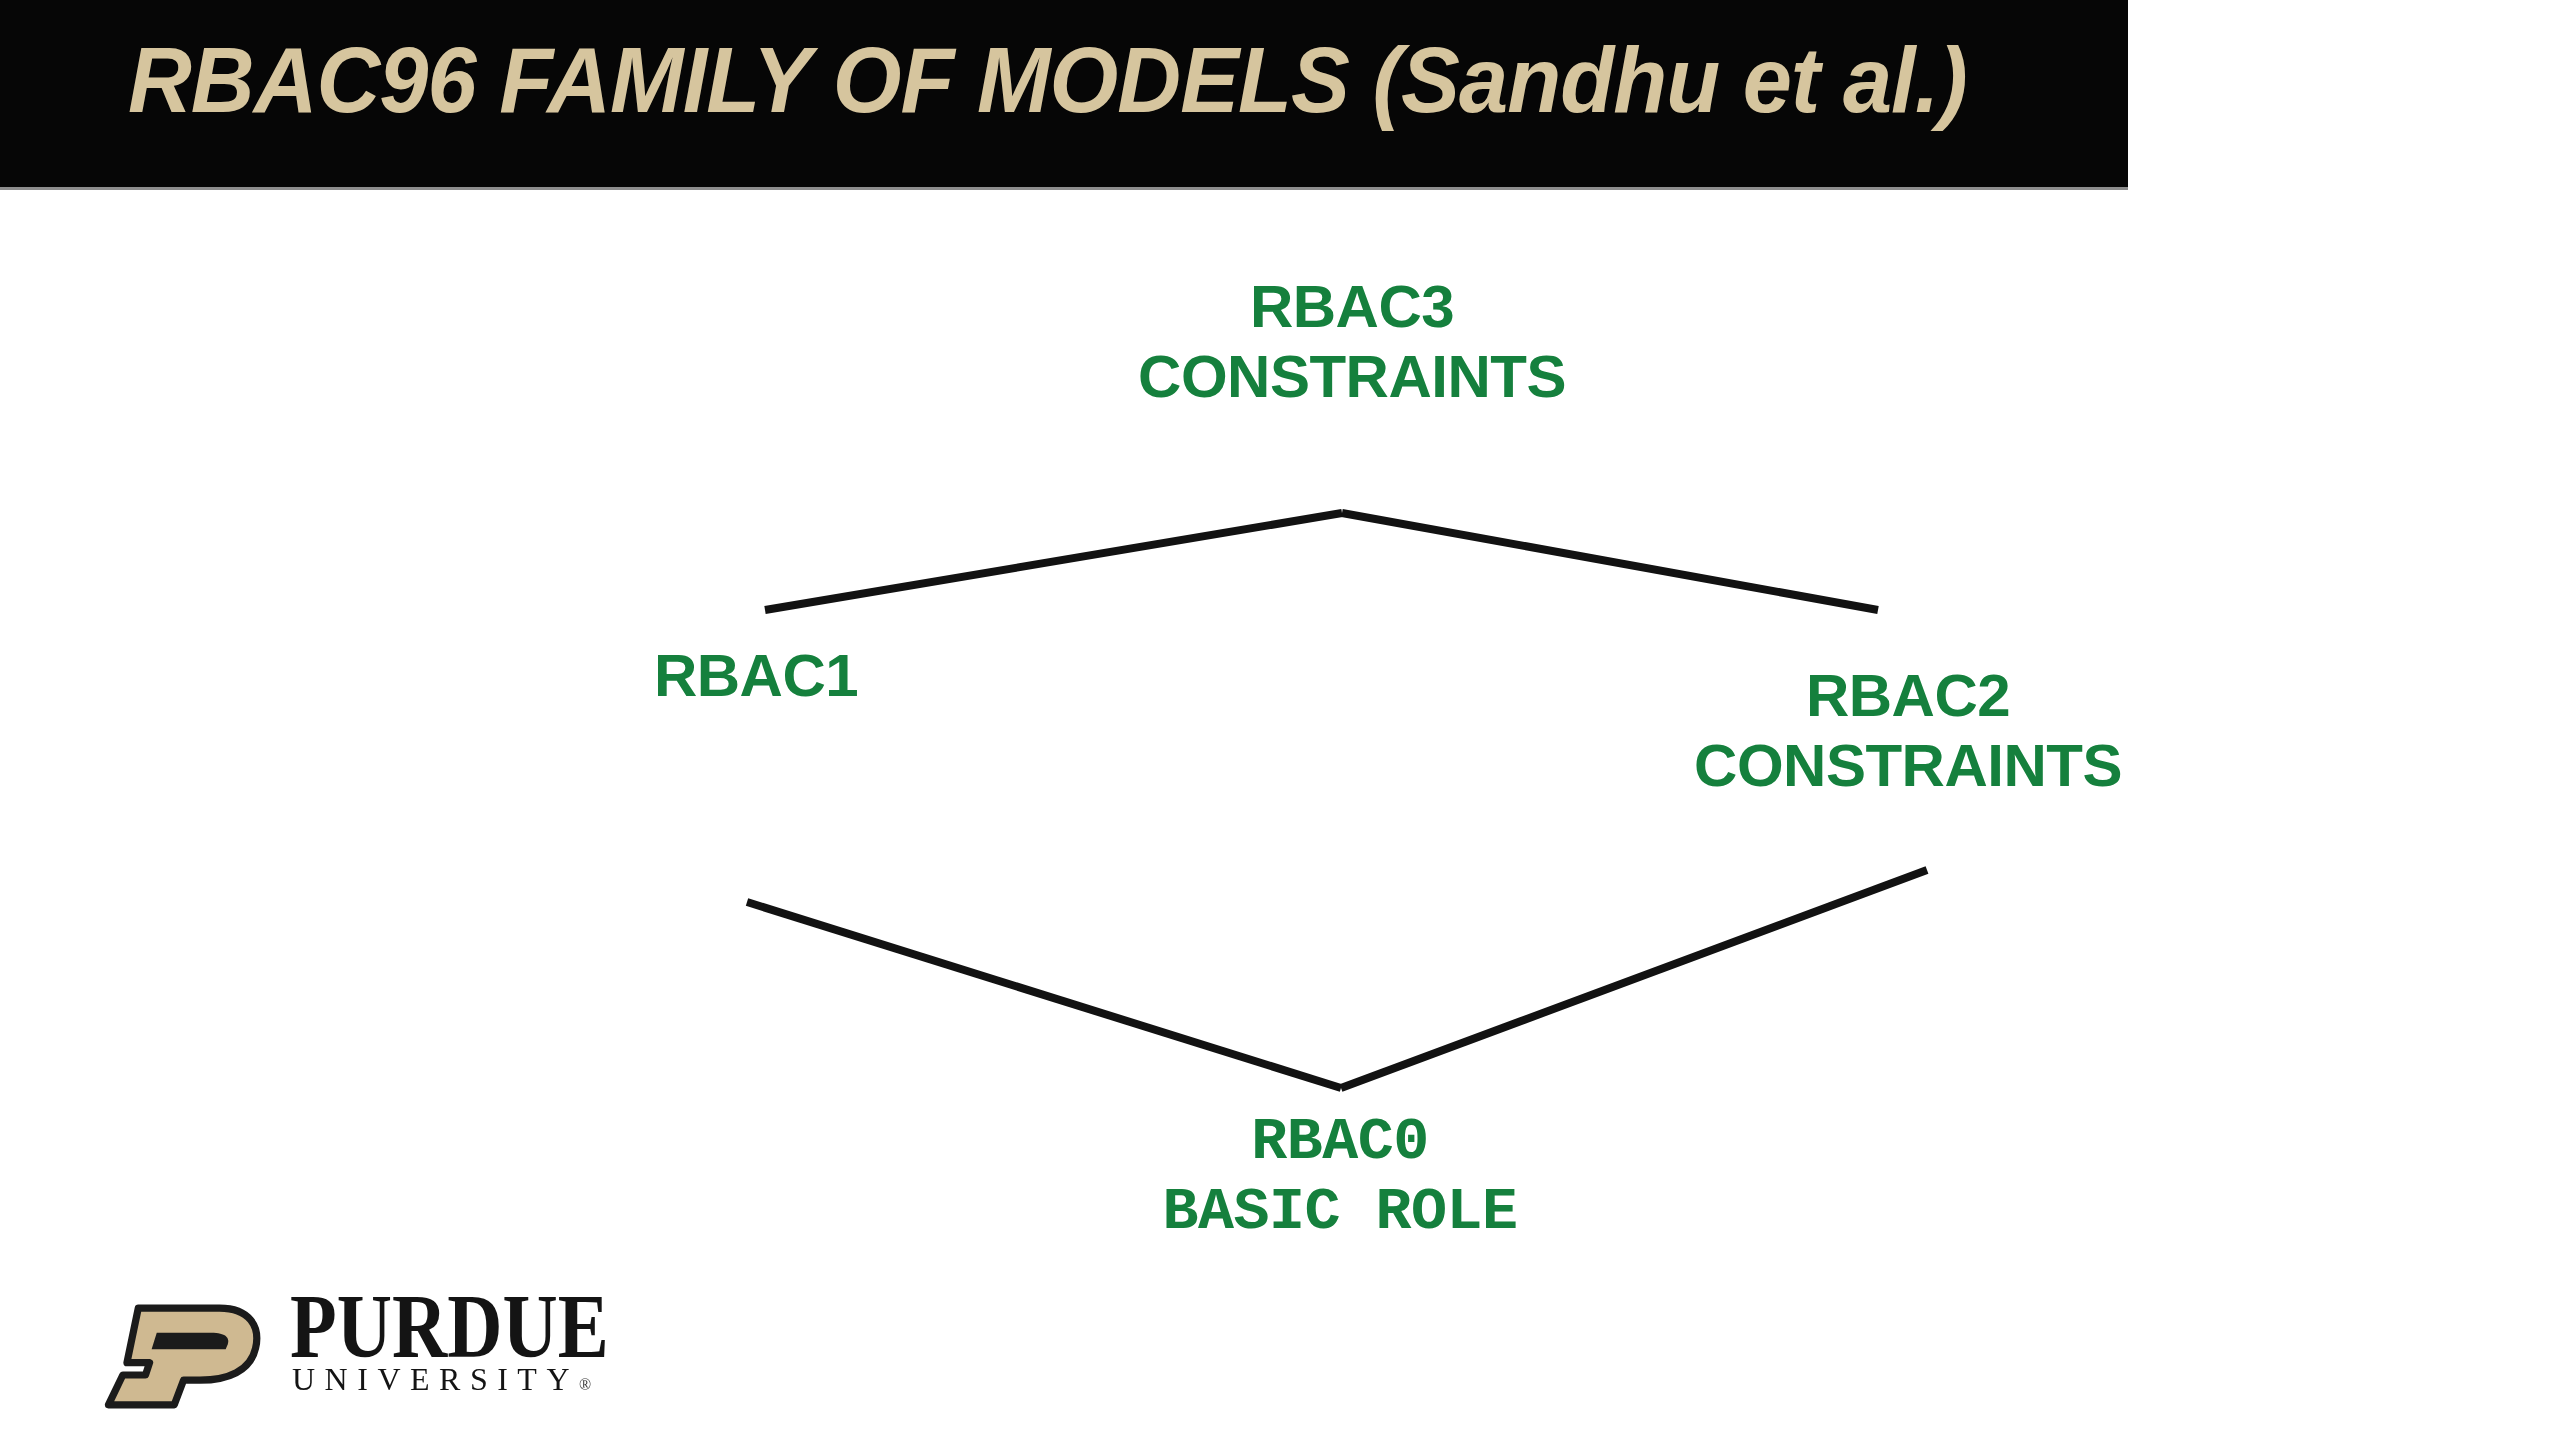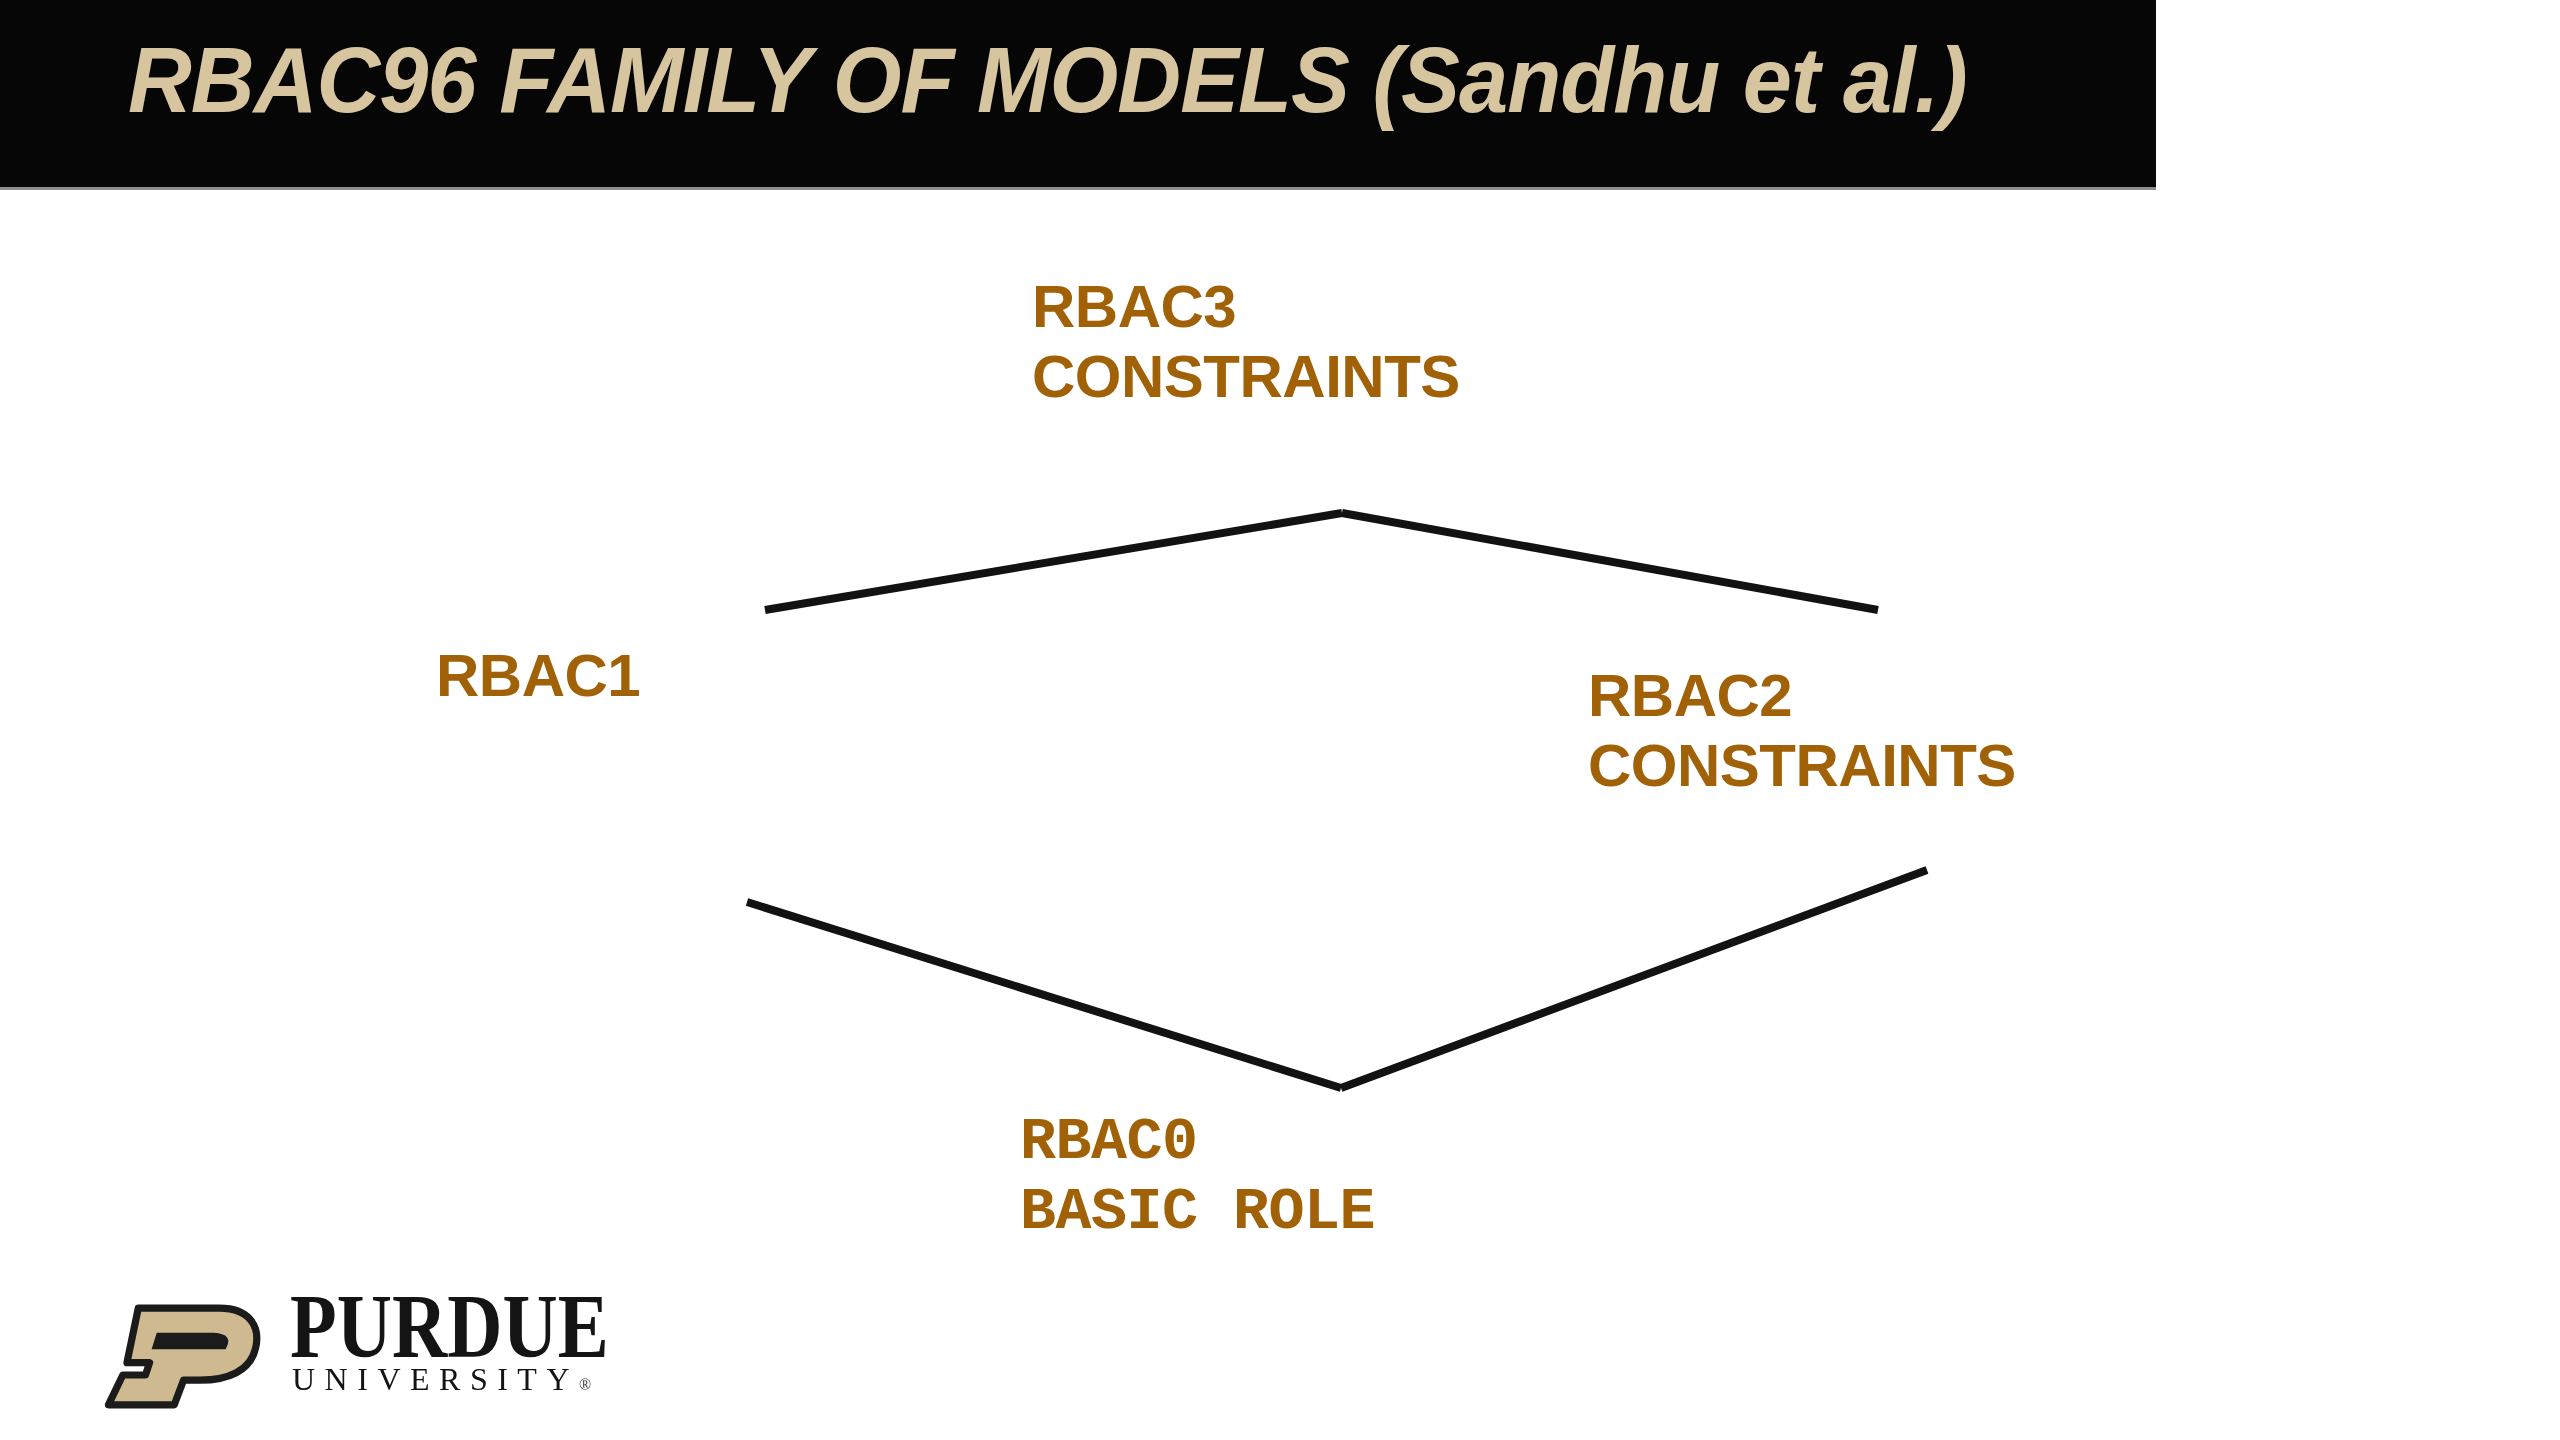--- a/index.html
+++ b/index.html
@@ -2,21 +2,20 @@
 <html><head>
 <meta charset="utf-8">
 <style>
   html,body{margin:0;padding:0;background:#ffffff;}
   .slide{
     position:relative;
     width:2128px;height:1440px;
     background:#ffffff;
     overflow:hidden;
     font-family:"Liberation Sans", sans-serif;
-    padding-left:28px;
   }
   
   .header{
     position:absolute;left:0;top:0;width:2560px;height:190px;
     background:#060606;
     border-bottom:3px solid #8d8d8d;
     box-sizing:border-box;
   }
   .title{
     position:absolute;left:128px;top:30px;margin:0;
@@ -25,22 +24,23 @@
     letter-spacing:-1px;
     color:#d6c59e;
     white-space:nowrap;
     transform:scaleX(0.96);
     transform-origin:left top;
   }
   
   .edges{position:absolute;left:0;top:0;}
   .node{
     position:absolute;width:640px;
+    text-align:center;
     font-weight:700;font-size:60px;line-height:70px;
-    color:#a16207;letter-spacing:-0.5px;
+    color:#15803d;letter-spacing:-0.5px;
     white-space:nowrap;
   }
   .node-rbac3{left:1032px;top:272px;}
   .node-rbac1{left:436px;top:641px;}
   .node-rbac2{left:1588px;top:661px;}
   .node-rbac0{left:1020px;top:1107px;font-family:Liberation Mono, monospace;}
   
   .purdue-p{position:absolute;left:95px;top:1303px;}
   .purdue-word{
     position:absolute;left:290px;top:1282px;margin:0;

